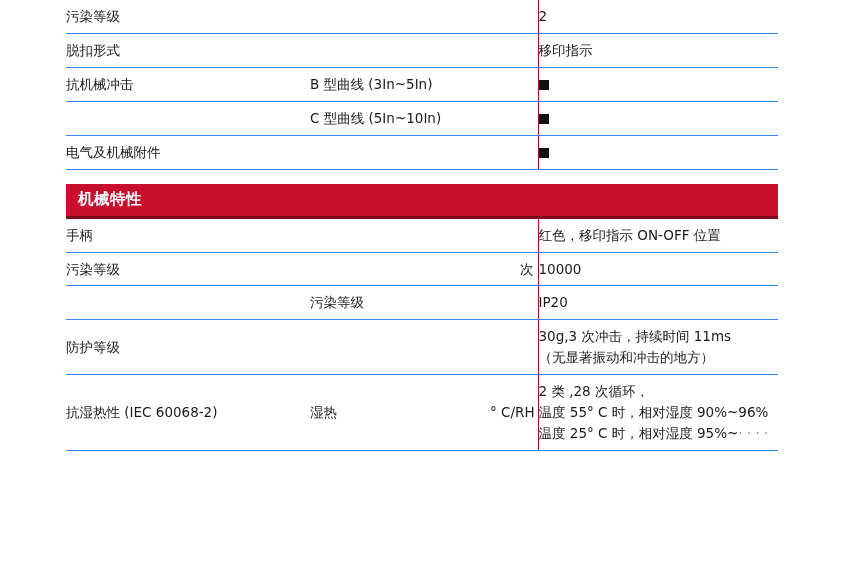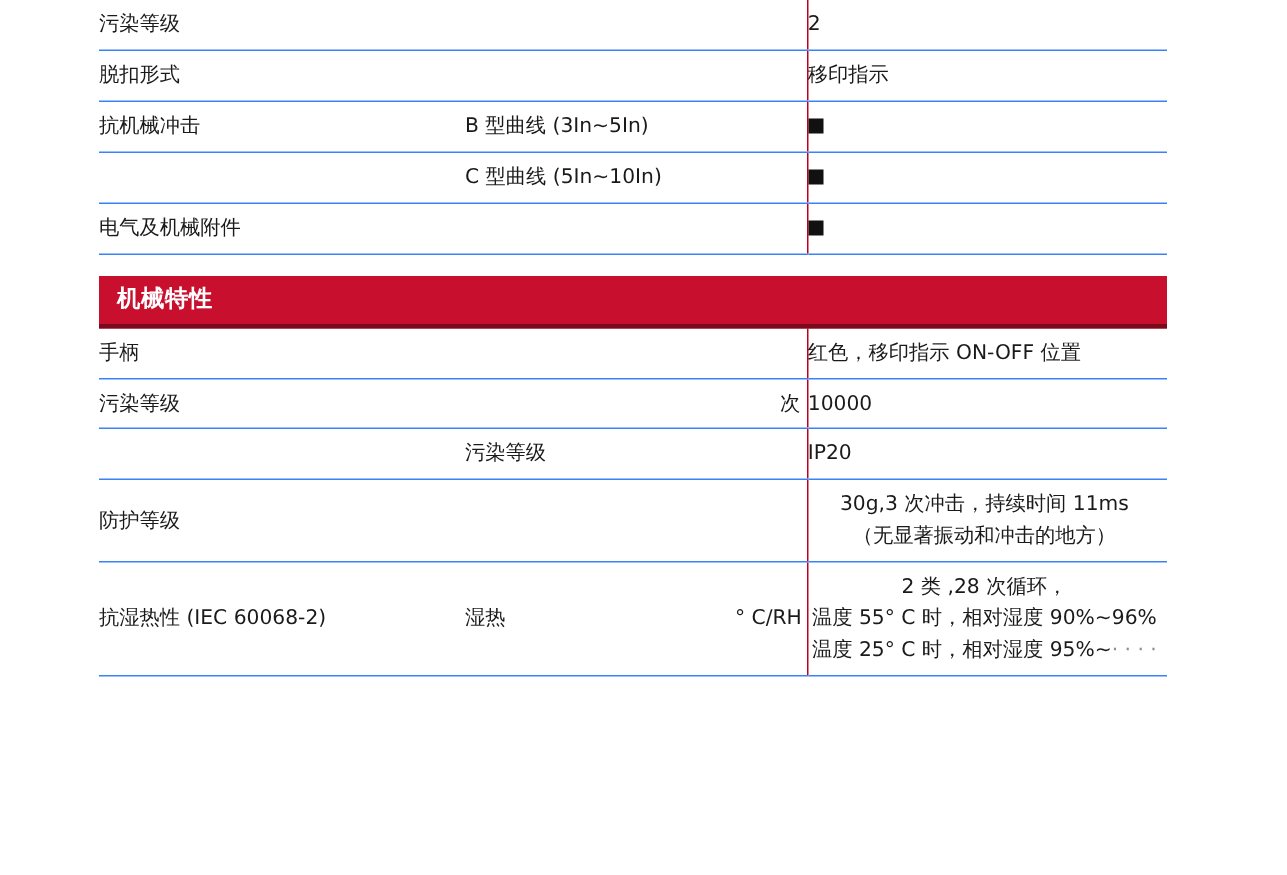--- a/index.html
+++ b/index.html
@@ -62,21 +62,21 @@
     margin: 14px 0 0 66px;
     background: #c8102e;
     color: #ffffff;
     font-size: 15.5px;
     font-weight: bold;
     letter-spacing: 0.5px;
     padding: 5px 0 6px 12px;
     box-sizing: border-box;
     border-bottom: 3px solid #7a0a1c;
   }
-  .multiline { line-height: 1.5; text-align: center; }
+  .multiline { line-height: 1.5; }
   .faded { color: #8c8c8c; }
   
   .clip-top td {
     padding-top: 0;
     height: 14px;
   }
 </style>
 </head>
 <body>
 

